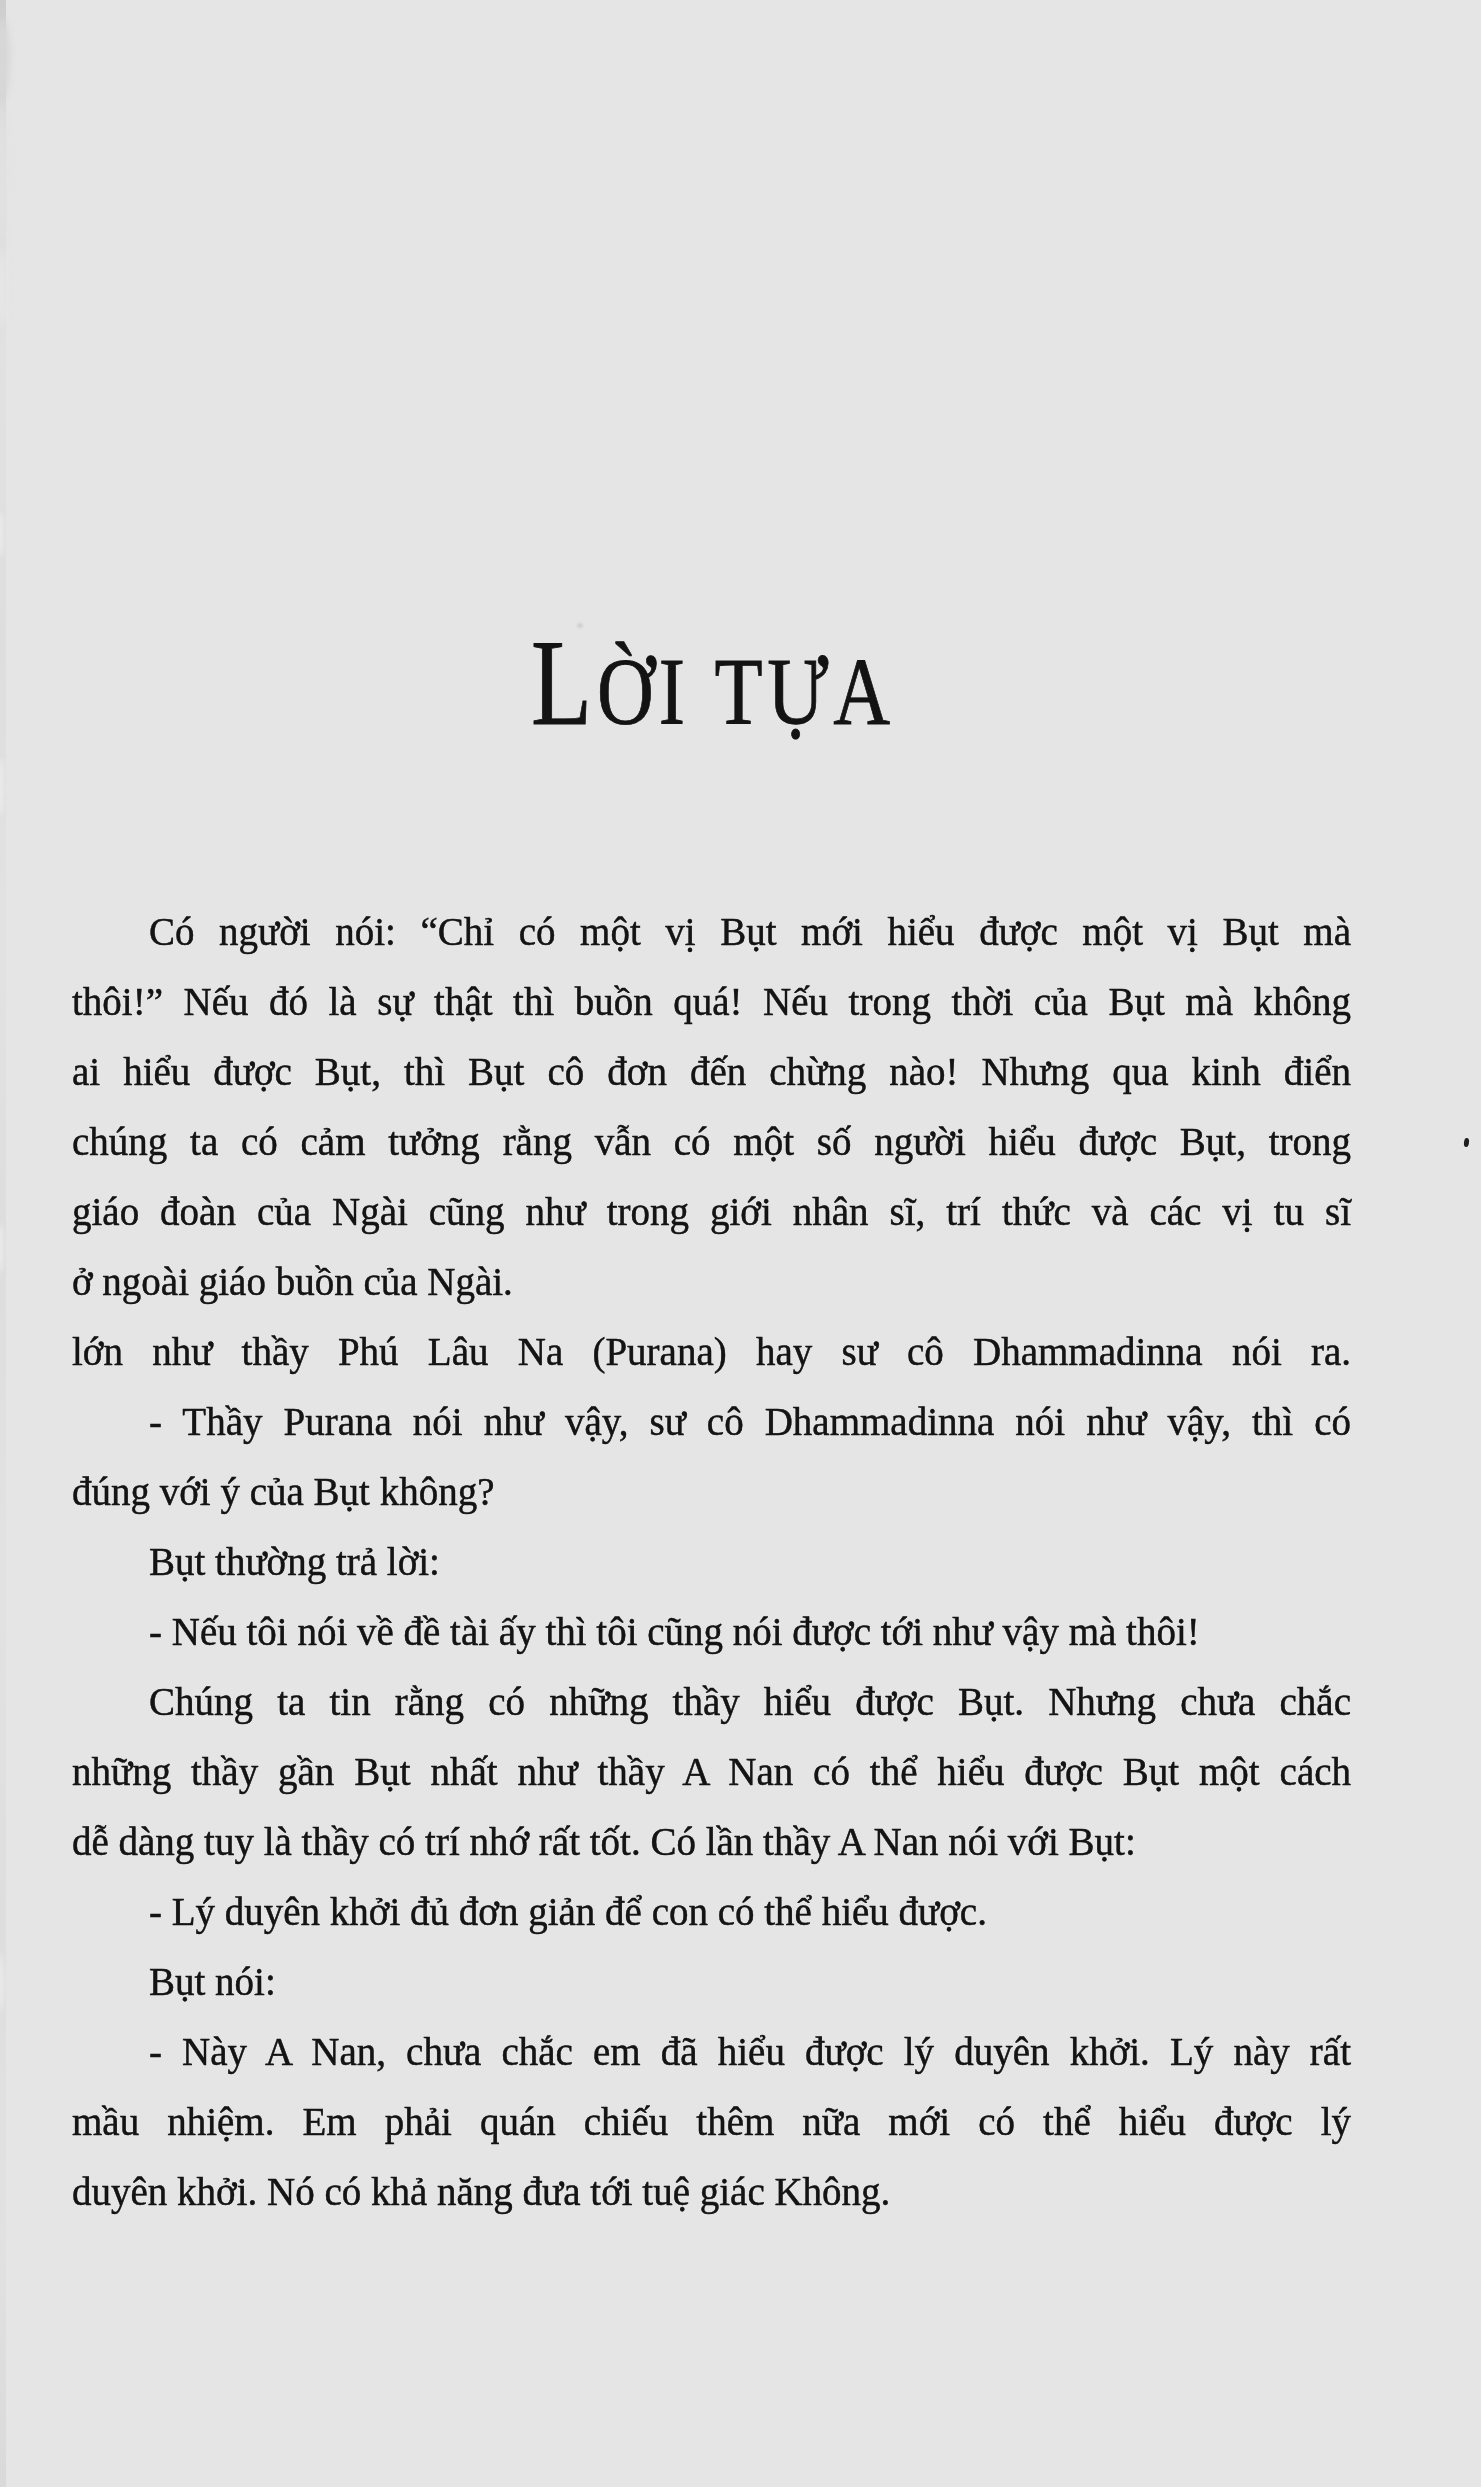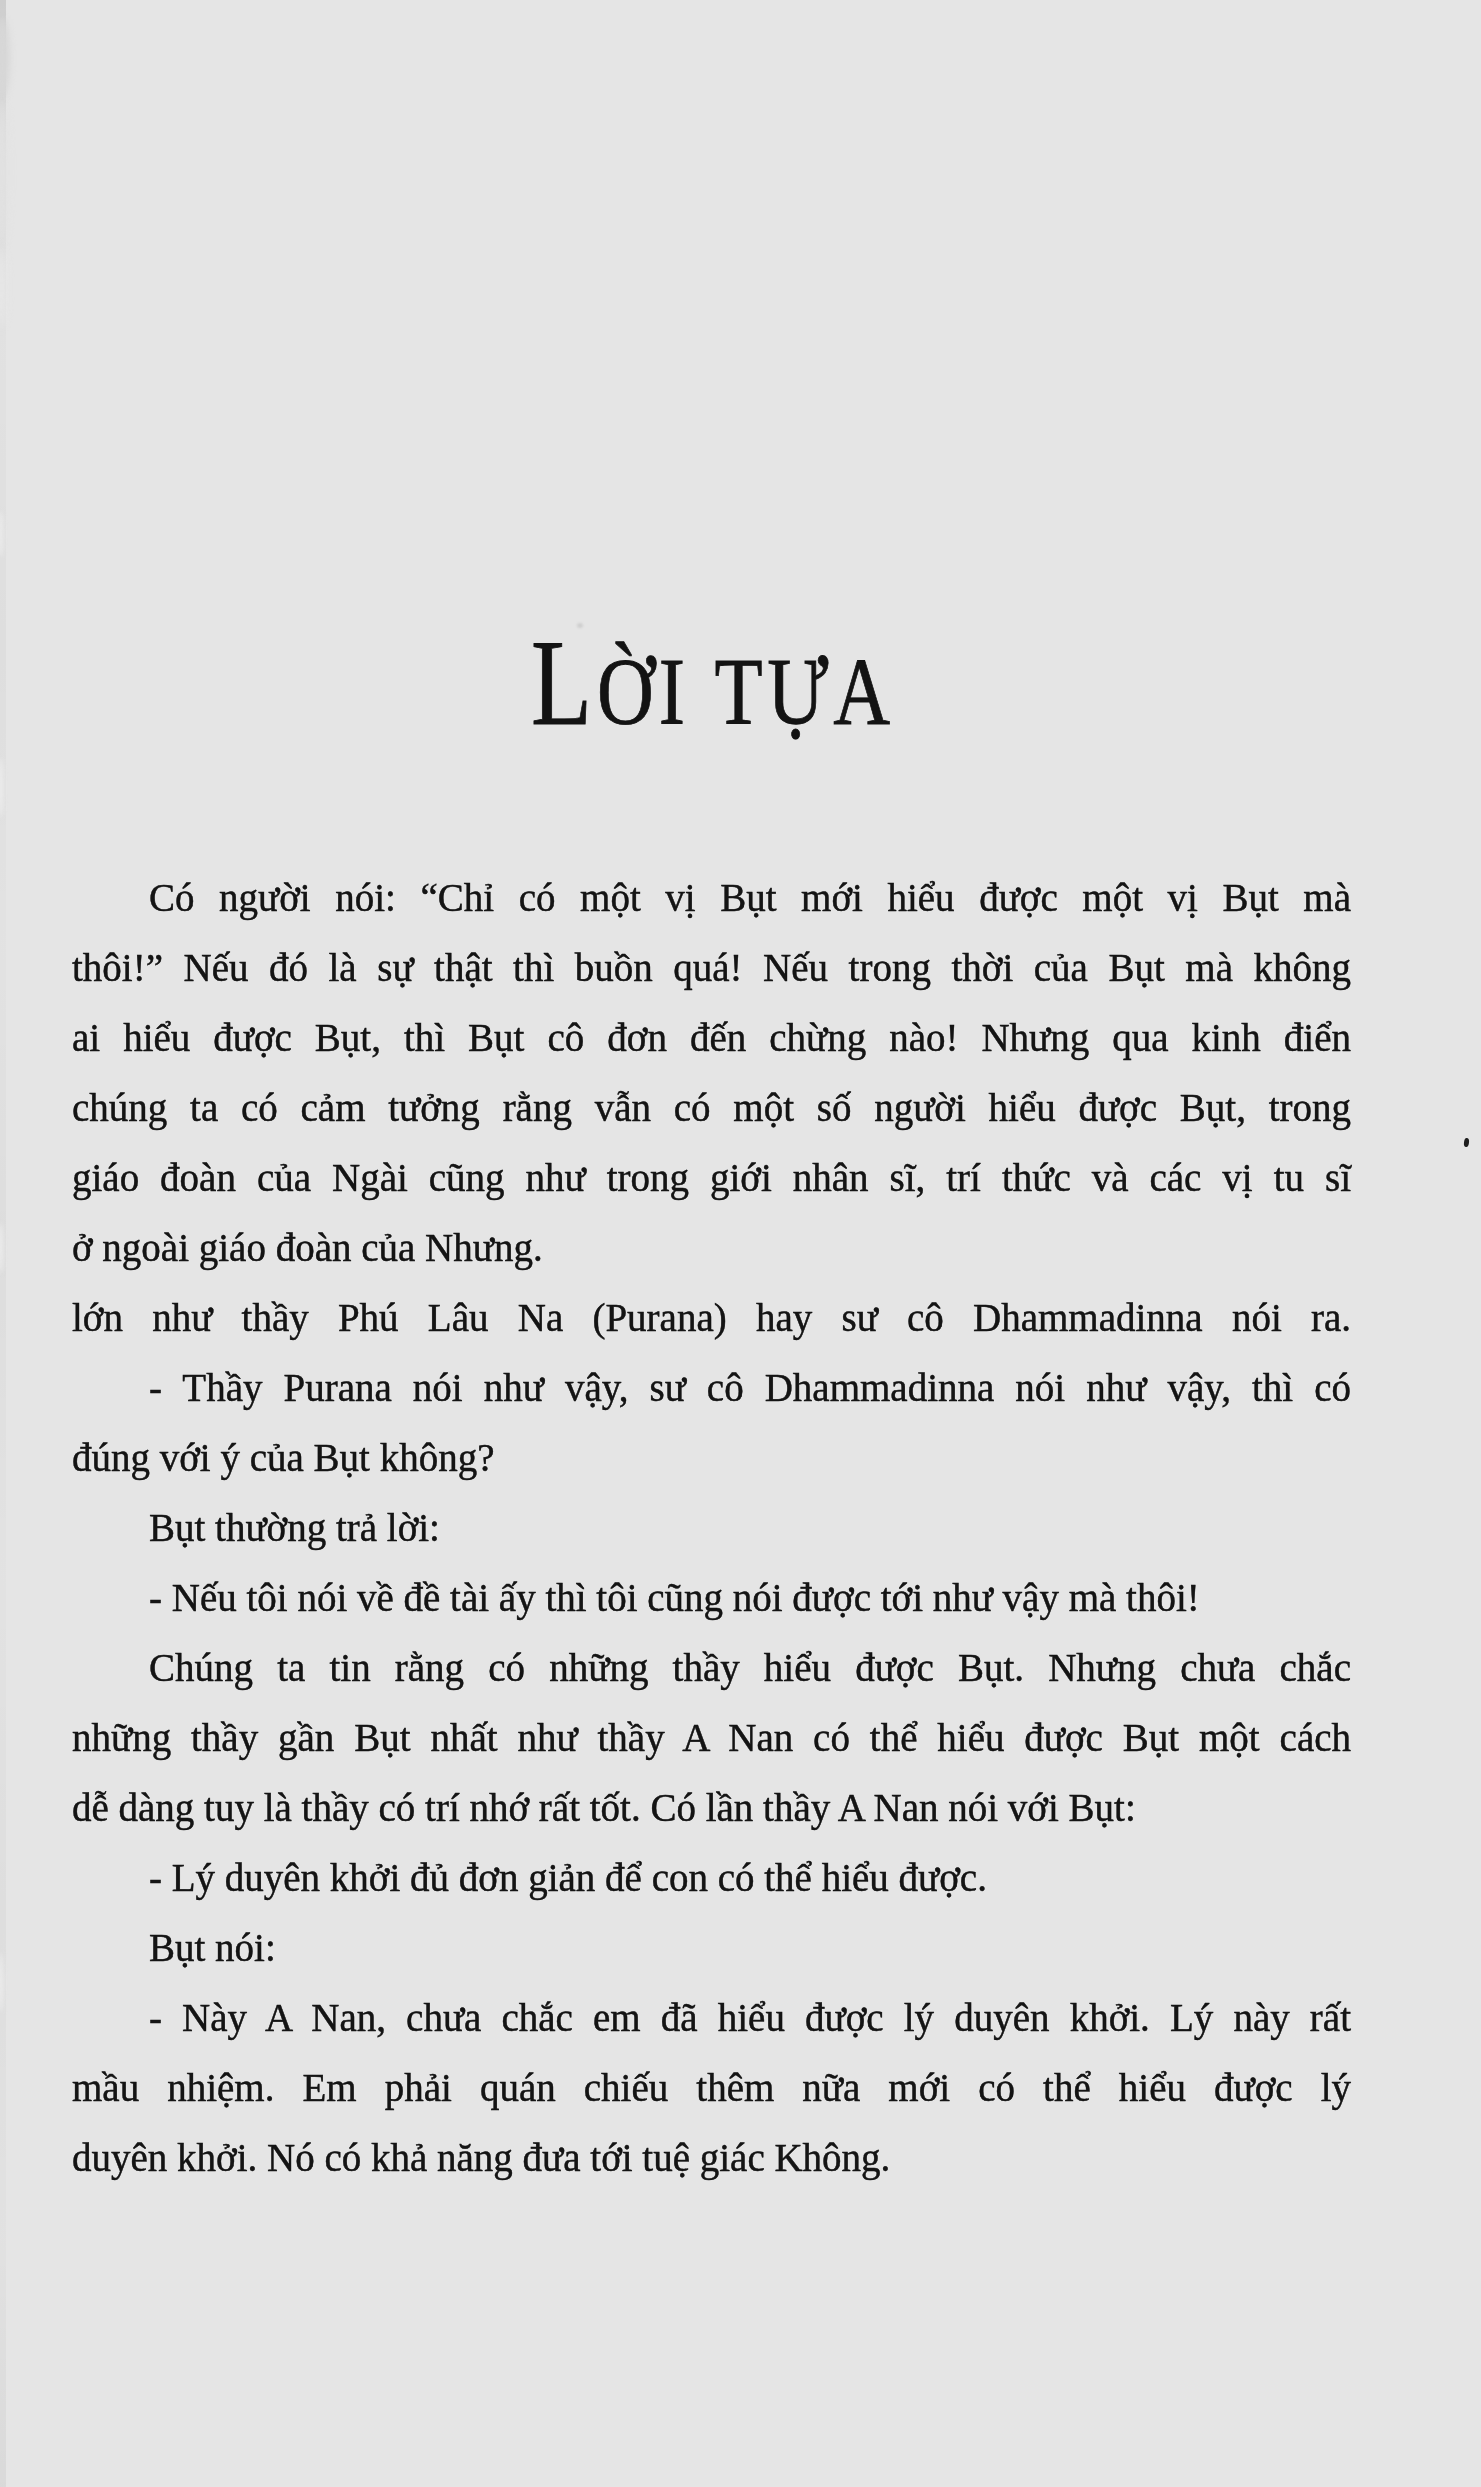--- a/index.html
+++ b/index.html
@@ -41,21 +41,21 @@
   .t-small {
     font-size: 96px;
     letter-spacing: 5.9px;
   }
   .t-word2 { margin-left: 30px; }
 
   
   .body-text {
     position: absolute;
     left: 72px;
-    top: 863px;
+    top: 897px;
     width: 1279px;
     font-size: 39px;
     line-height: 70px;
     color: #141414;
     -webkit-text-stroke: 0.4px #141414;
     text-shadow: 0 0 0.5px rgba(10,10,10,0.35);
   }
   .para { margin: 0; }
   .line {
     text-align: justify;
@@ -117,21 +117,21 @@
     <span class="t-init">L</span><span class="t-small">ỜI</span><span class="t-small t-word2">TỰA</span>
   </h1>
 
   <div class="body-text" id="body-text">
       <div class="para">
         <div class="line first">Có người nói: “Chỉ có một vị Bụt mới hiểu được một vị Bụt mà</div>
         <div class="line">thôi!” Nếu đó là sự thật thì buồn quá! Nếu trong thời của Bụt mà không</div>
         <div class="line">ai hiểu được Bụt, thì Bụt cô đơn đến chừng nào! Nhưng qua kinh điển</div>
         <div class="line">chúng ta có cảm tưởng rằng vẫn có một số người hiểu được Bụt, trong</div>
         <div class="line">giáo đoàn của Ngài cũng như trong giới nhân sĩ, trí thức và các vị tu sĩ</div>
-        <div class="line last">ở ngoài giáo đoàn của Nhưng.</div>
+        <div class="line last">ở ngoài giáo buồn của Ngài.</div>
       </div>
       <div class="para">
         <div class="line">lớn như thầy Phú Lâu Na (Purana) hay sư cô Dhammadinna nói ra.</div>
       </div>
       <div class="para">
         <div class="line first">- Thầy Purana nói như vậy, sư cô Dhammadinna nói như vậy, thì có</div>
         <div class="line last">đúng với ý của Bụt không?</div>
       </div>
       <div class="para">
         <div class="line first last">Bụt thường trả lời:</div>

